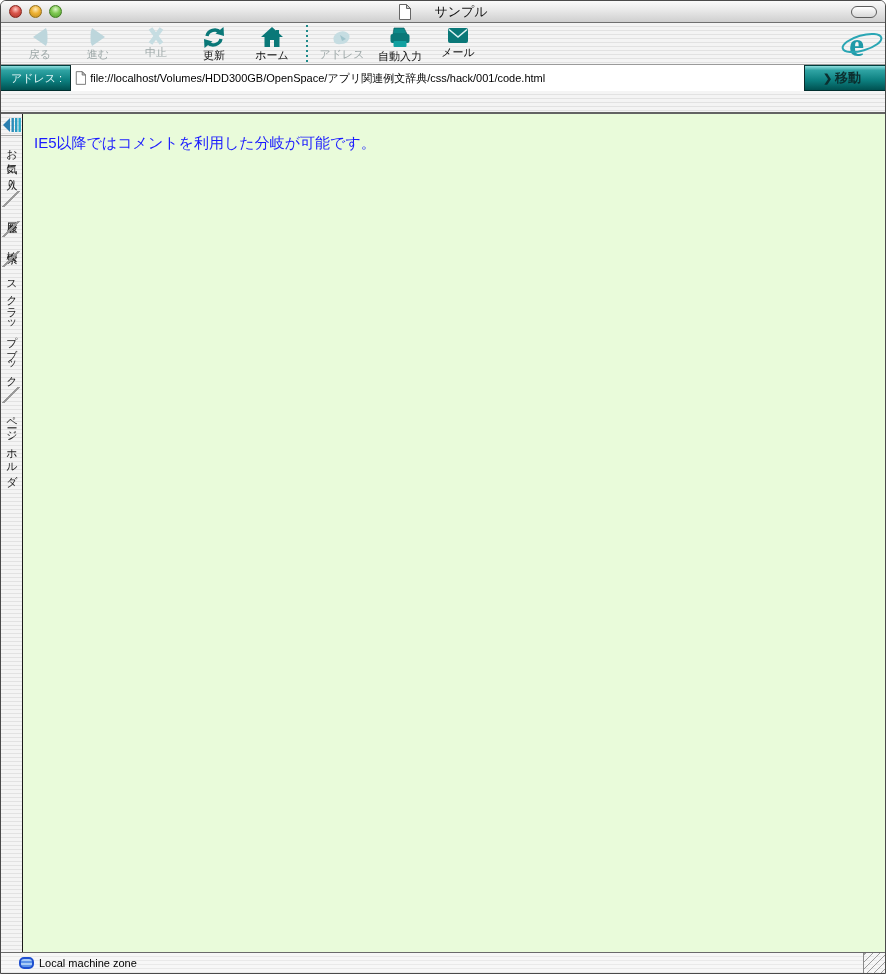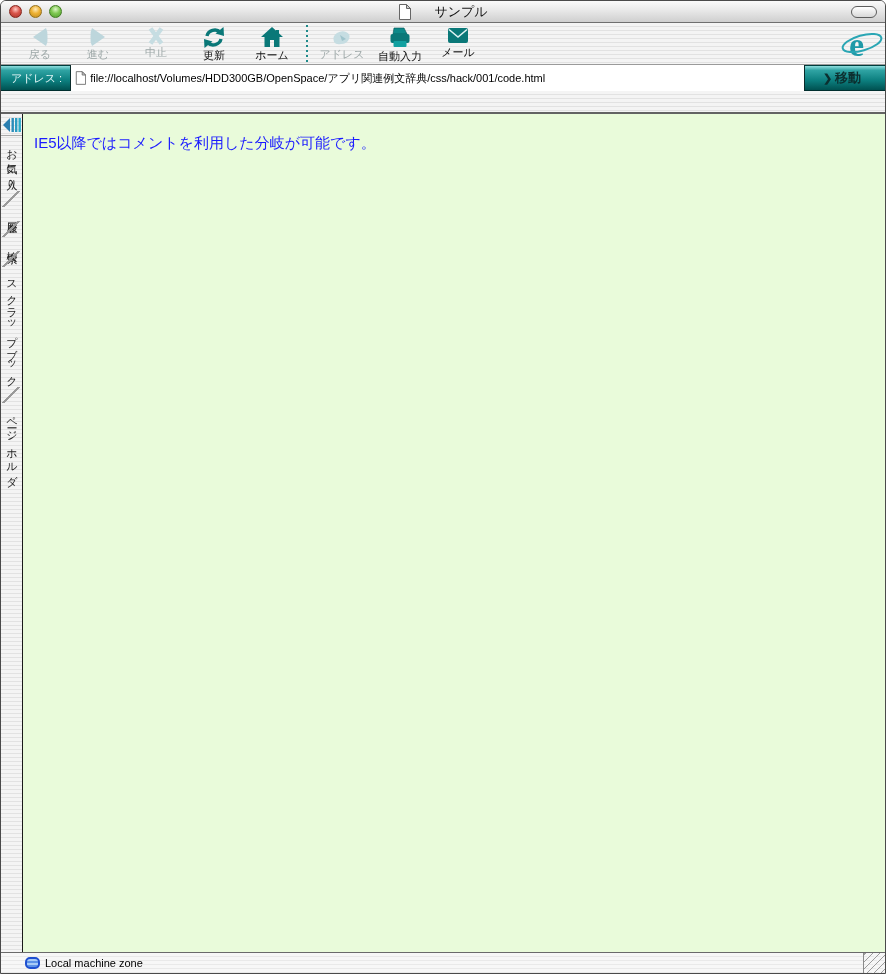--- a/index.html
+++ b/index.html
@@ -123,21 +123,21 @@
     padding:20px 0 0 11px;
   }
   .page-text { color:#1a1aff; font-size:15px; }
 
   
   .statusbar {
     height:21px; flex:0 0 21px;
     border-top:1px solid #6a6a6a;
     background:repeating-linear-gradient(to bottom,#f7f7f7 0px,#f7f7f7 3px,#e9e9e9 3px,#e9e9e9 4px);
     display:flex; align-items:center;
-    padding-left:24px;
+    padding-left:18px;
   }
   .zone-icon {
     width:15px; height:12px; border-radius:5px;
     border:2px solid #1e4fd0;
     background:repeating-linear-gradient(to bottom,#a9ccf7 0px,#a9ccf7 2px,#5d93e8 2px,#5d93e8 4px);
     margin-right:5px;
   }
   .status-text { font-size:11px; color:#000; flex:1; }
   .grip {
     width:22px; height:21px;

